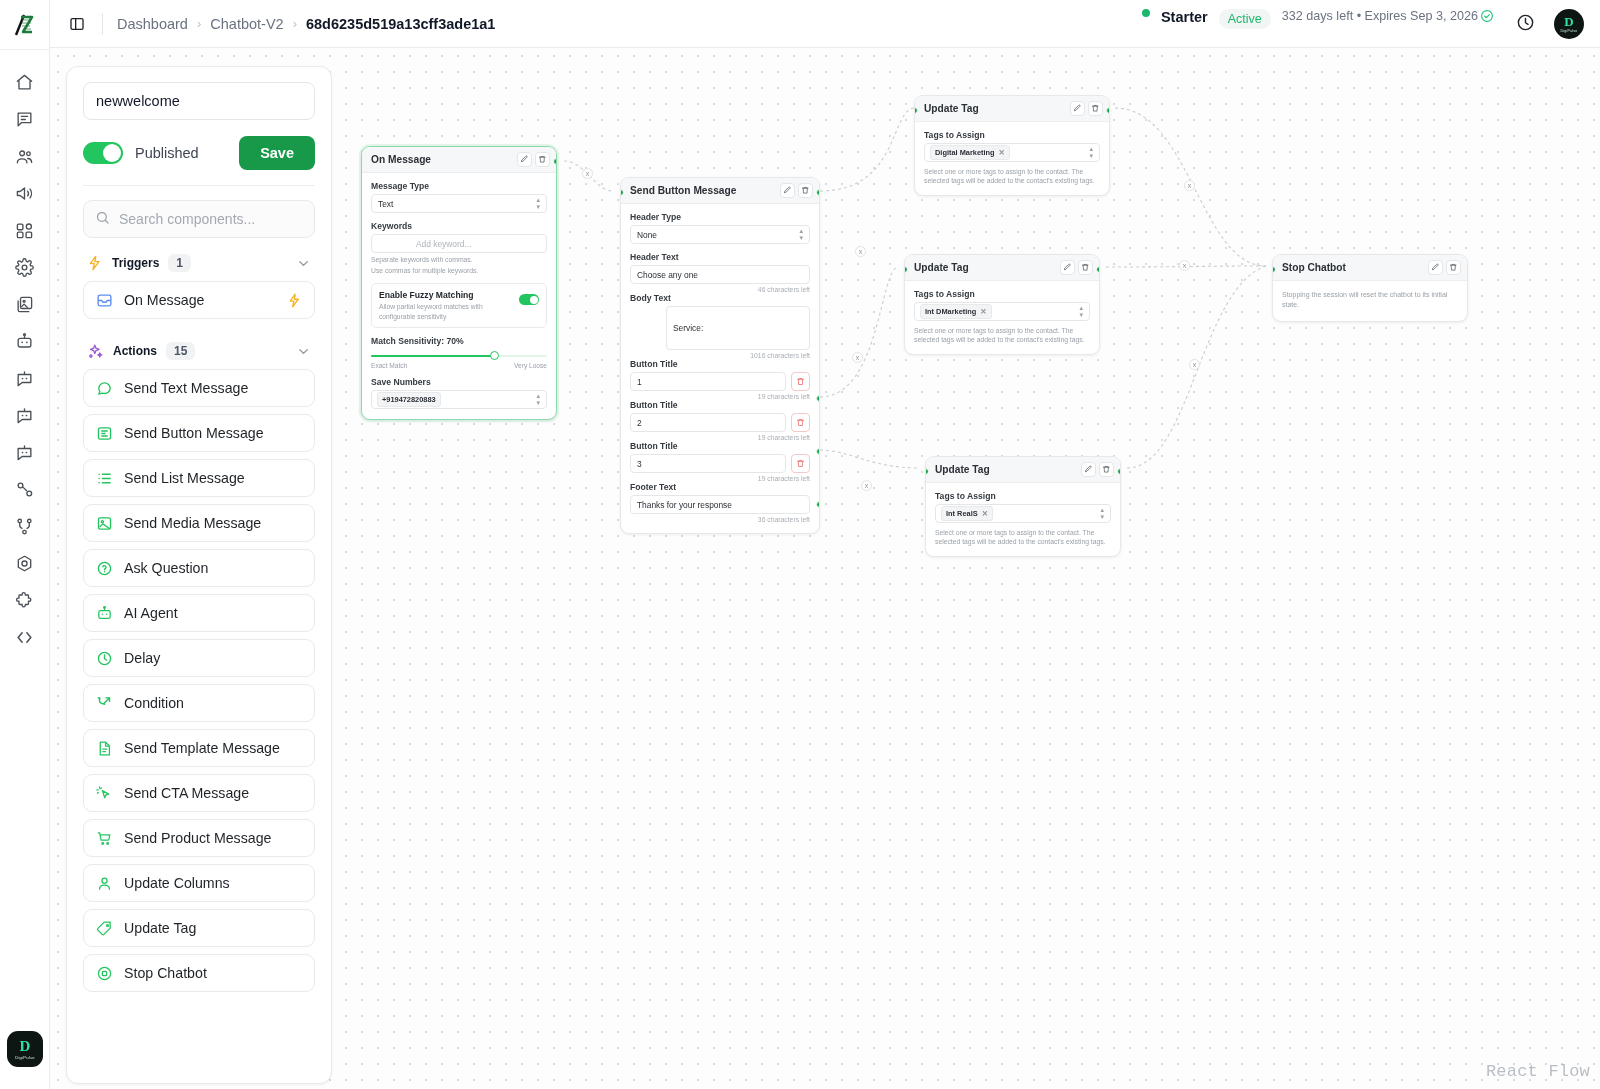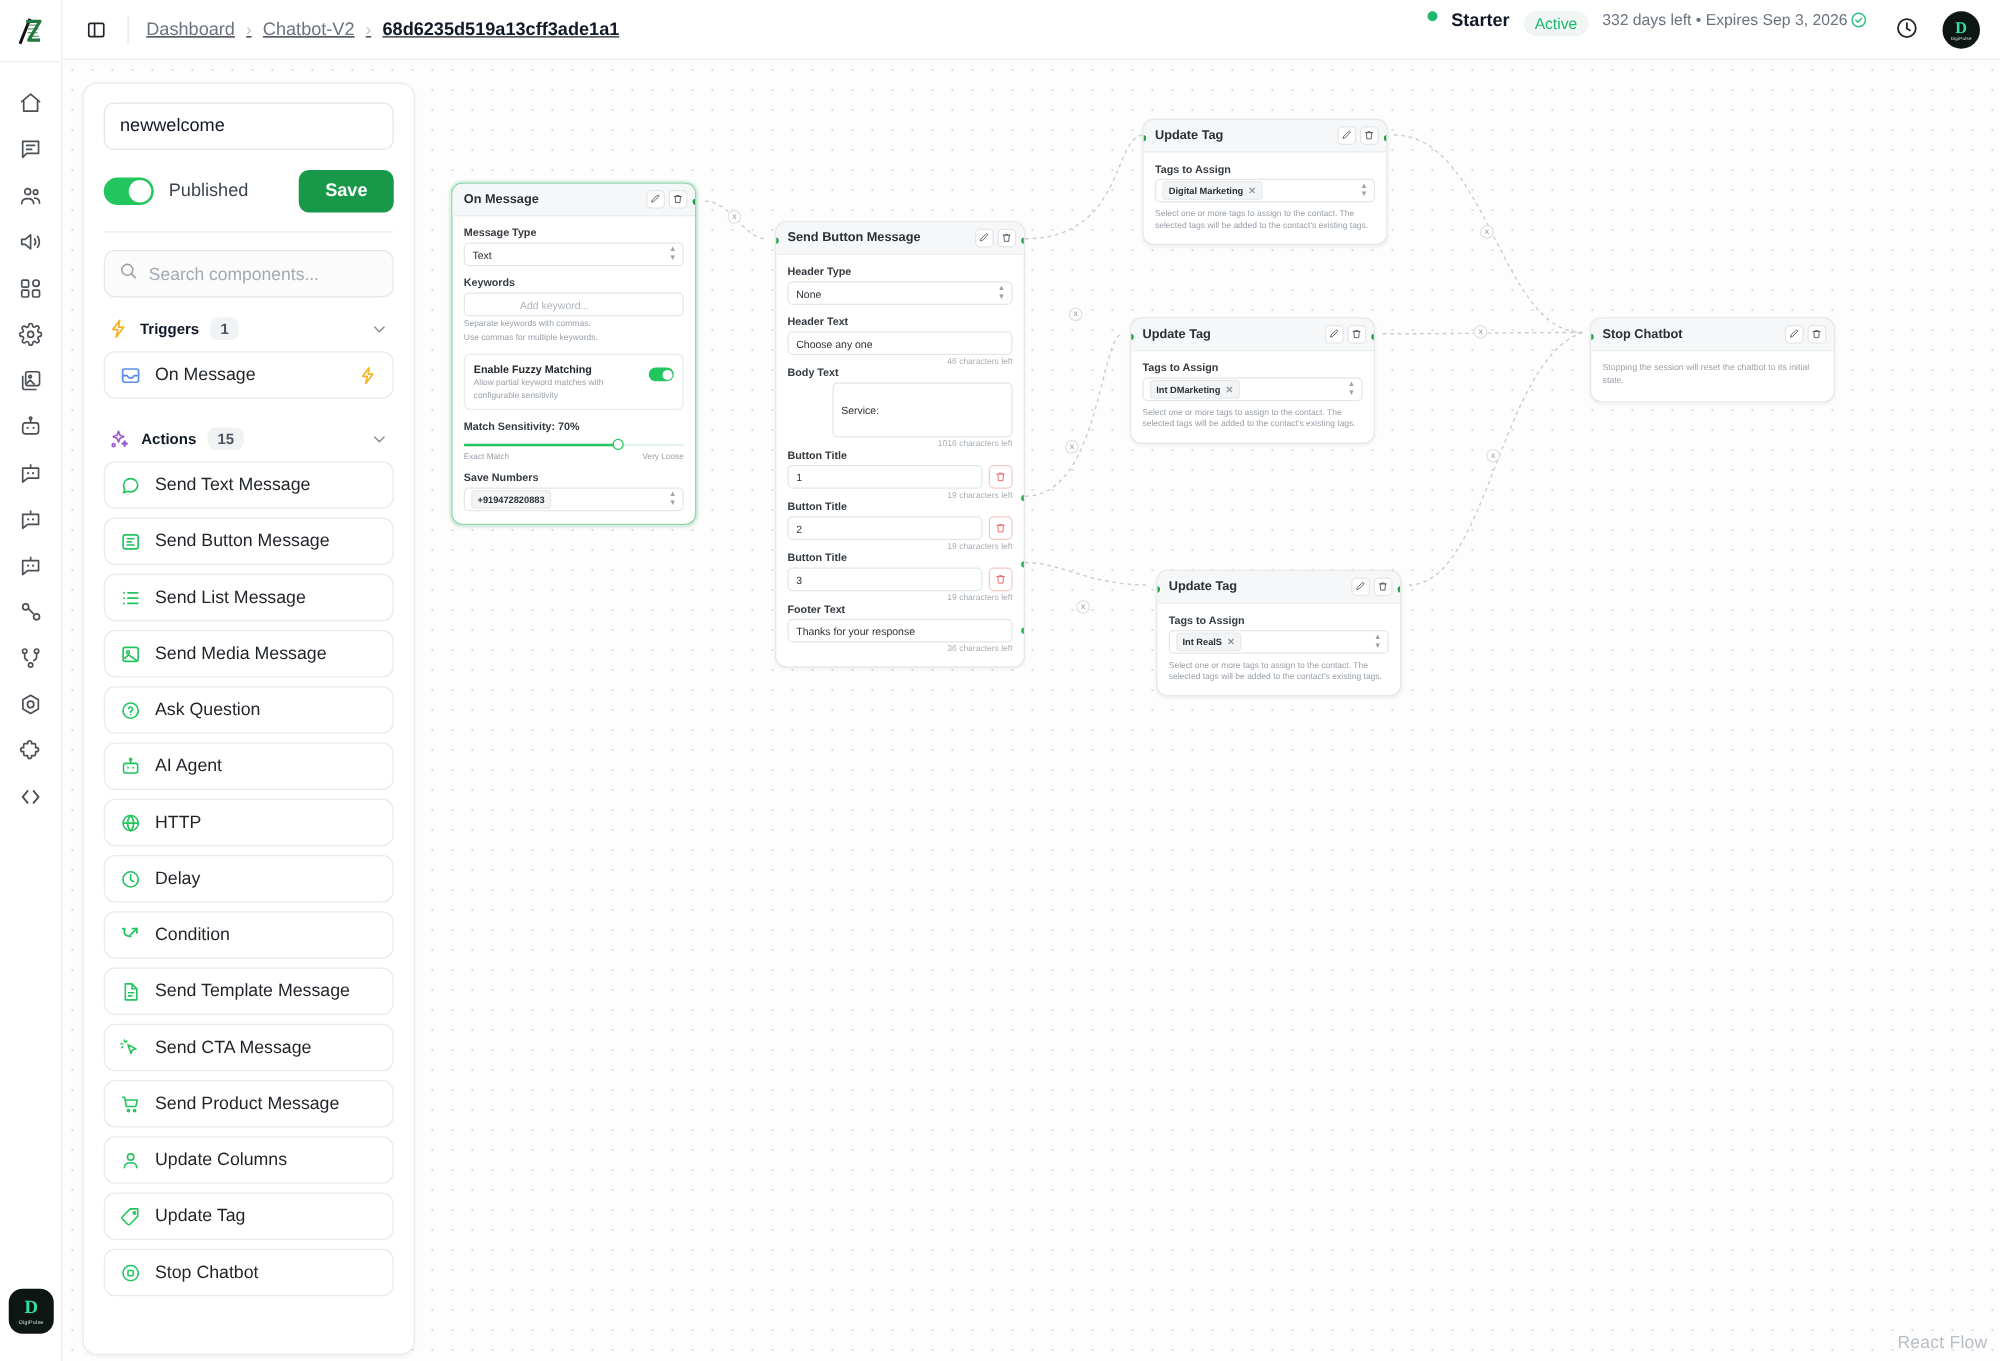--- a/index.html
+++ b/index.html
@@ -51,21 +51,21 @@
     position: absolute; left: 50px; top: 0; right: 0; height: 48px;
     background: #ffffff; border-bottom: 1px solid #e9ebee;
     display: flex; align-items: center; padding: 0 16px 0 14px;
     z-index: 30;
   }
   .panel-toggle {
     width: 26px; height: 26px; display: flex; align-items: center; justify-content: center;
     cursor: pointer; border-radius: 5px; color: #20242a;
   }
   .hdr-divider { width: 1px; height: 22px; background: #e3e5e8; margin: 0 14px 0 12px; }
-  .crumbs { display: flex; align-items: center; gap: 9px; font-size: 14.5px; text-decoration: underline; }
+  .crumbs { display: flex; align-items: center; gap: 9px; font-size: 14.5px; }
   .crumb-link { color: #6b7280; cursor: pointer; }
   .crumb-sep { color: #bcc1c7; font-size: 13px; }
   .crumb-current { color: #111827; font-weight: 600; }
   .hdr-right { margin-left: auto; display: flex; align-items: flex-start; gap: 11px; }
   .plan-dot { width: 8px; height: 8px; border-radius: 50%; background: #1bb76e; }
   .plan-name { font-size: 14.5px; font-weight: 700; color: #111827; }
   .plan-status {
     font-size: 12.5px; color: #1bb76e; background: #f1f5f3;
     padding: 3px 9px; border-radius: 11px;
   }
@@ -154,21 +154,21 @@
   
   .canvas {
     position: absolute; left: 50px; top: 48px; right: 0; bottom: 0;
     background-color: #fdfdfd;
     background-image: radial-gradient(circle, #d9dce0 1px, transparent 1px);
     background-size: 16px 16px;
     overflow: hidden;
   }
   .rf-credit {
     position: absolute; right: 10px; bottom: 8px;
-    font-size: 14px; color: #b9bec5; letter-spacing: .2px;
+    font-size: 17px; color: #b9bec5; letter-spacing: .2px; font-family: Liberation Mono, monospace;
   }
   .edges { position: absolute; left: 0; top: 0; width: 100%; height: 100%; pointer-events: none; }
 
   
   .node {
     position: absolute; background: #ffffff; border: 1px solid #e6e8ea;
     border-radius: 9px; box-shadow: 0 1px 3px rgba(16,24,40,.07);
     overflow: hidden;
   }
   .node.selected { border: 1.5px solid #8ed9ab; box-shadow: 0 0 0 2px rgba(34,197,94,.10), 0 1px 4px rgba(16,24,40,.09); }
@@ -863,30 +863,20 @@
               <path d="M12 4.5V8"></path>
               <circle cx="12" cy="3.4" r="1.2"></circle>
               <circle cx="9" cy="13" r="1.1" fill="currentColor" stroke="none"></circle>
               <circle cx="15" cy="13" r="1.1" fill="currentColor" stroke="none"></circle>
             </svg>
           </span>
         <span class="comp-label">AI Agent</span>
       </div>
       <div class="comp-item">
         <span class="ci ic-green">
-            <svg viewBox="0 0 24 24" fill="none" stroke="currentColor" stroke-width="1.8">
-              <circle cx="12" cy="12" r="8.6"></circle>
-              <path d="M3.4 12h17.2"></path>
-              <path d="M12 3.4c2.3 2.5 3.5 5.4 3.5 8.6s-1.2 6.1-3.5 8.6c-2.3-2.5-3.5-5.4-3.5-8.6S9.7 5.9 12 3.4z"></path>
-            </svg>
-          </span>
-        <span class="comp-label">HTTP</span>
-      </div>
-      <div class="comp-item">
-        <span class="ci ic-green">
             <svg viewBox="0 0 24 24" fill="none" stroke="currentColor" stroke-width="1.9" stroke-linecap="round" stroke-linejoin="round">
               <circle cx="12" cy="12" r="8.6"></circle>
               <path d="M12 7v5.4l3.2 2"></path>
             </svg>
           </span>
         <span class="comp-label">Delay</span>
       </div>
       <div class="comp-item">
         <span class="ci ic-green">
             <svg viewBox="0 0 24 24" fill="none" stroke="currentColor" stroke-width="2" stroke-linecap="round" stroke-linejoin="round">

